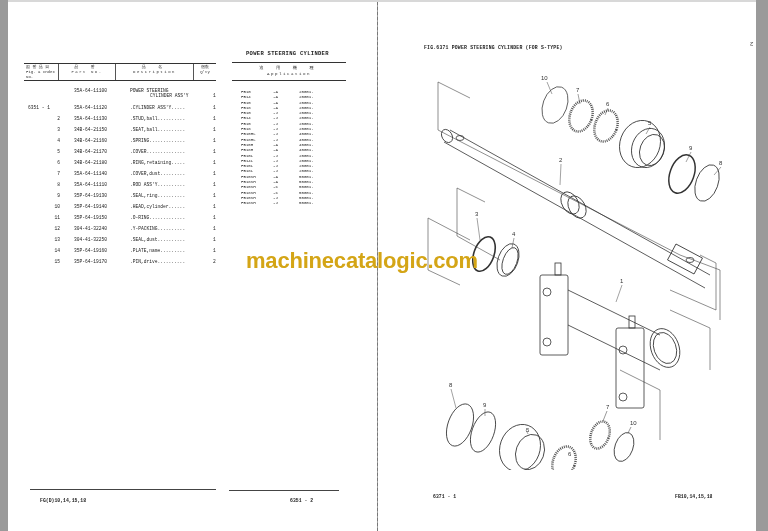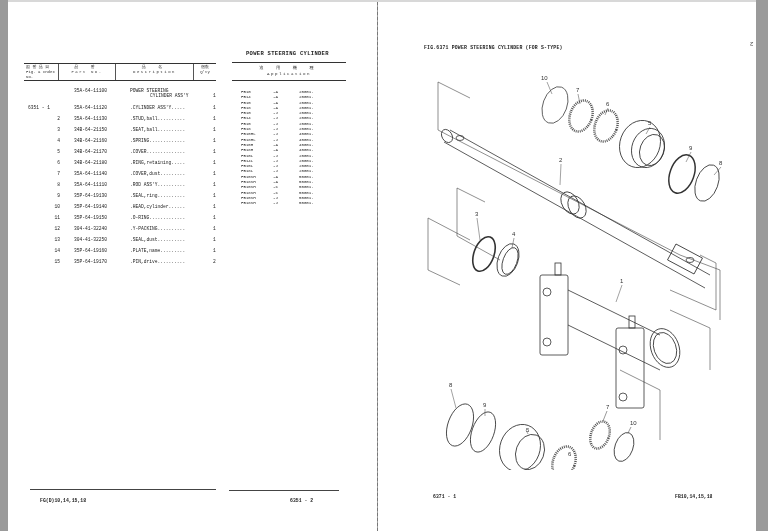--- a/index.html
+++ b/index.html
@@ -431,13 +431,14 @@
       <text x="46" y="14">7</text>
       <text x="70" y="30">10</text>
     </g>
     <line x1="47" y1="16" x2="43" y2="26" stroke-width="0.5"></line>
     <line x1="71" y1="32" x2="68" y2="38" stroke-width="0.5"></line>
   </svg>
 
   <div class="footer-right-page">6371 - 1</div>
   <div class="footer-right-text">FB10,14,15,18</div>
 
+  <div class="watermark">machinecatalogic.com</div>
 </div>
 
 </body></html>

